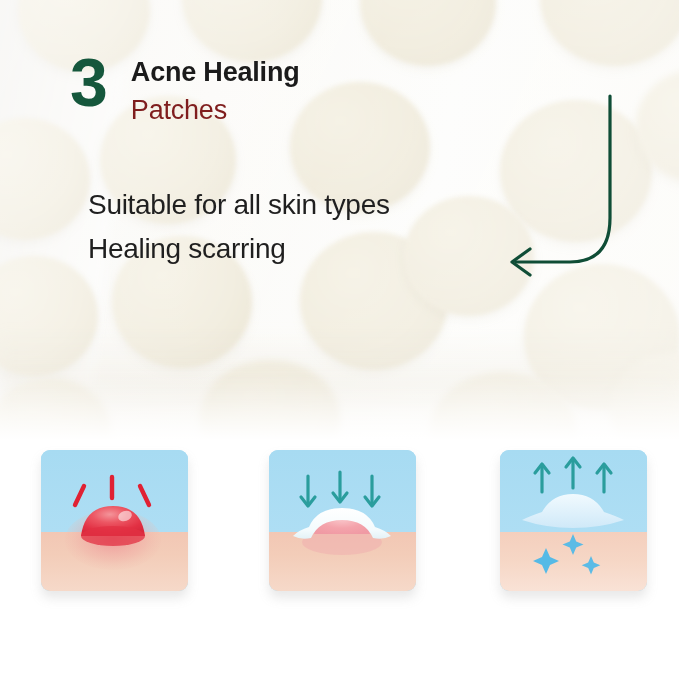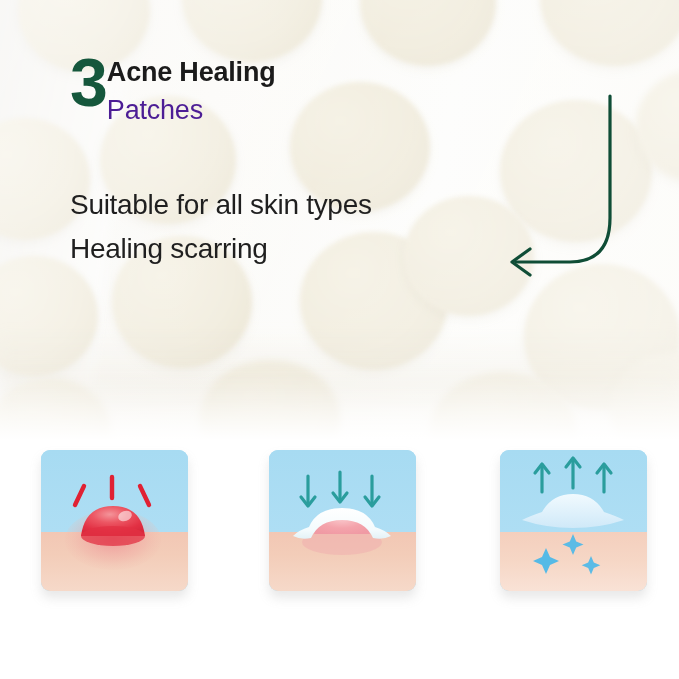--- a/index.html
+++ b/index.html
@@ -43,26 +43,26 @@
     position:absolute;left:0;top:0;width:679px;height:446px;
     background:linear-gradient(115deg,rgba(255,255,255,.55) 0%,rgba(255,255,255,.12) 45%,rgba(255,255,255,.50) 100%);
   }
 
   
   #headline{position:absolute;left:70px;top:52px;display:flex;align-items:flex-start;}
   #numeral{
     font-size:68px;font-weight:bold;line-height:60px;
     color:#15573c;letter-spacing:-1px;
   }
-  #headline-text{padding-top:4px;}
+  #headline-text{margin-left:24px;padding-top:4px;}
   #title-bold{font-size:27px;font-weight:bold;color:#1b1b1b;line-height:32px;letter-spacing:-.2px;}
-  #title-light{font-size:27px;font-weight:normal;color:#4c1d95;line-height:34px;margin-top:5px;letter-spacing:-.2px;}
-
-  
-  #benefits{position:absolute;left:70px;top:183px;}
+  #title-light{font-size:27px;font-weight:normal;color:#7f1d1d;line-height:34px;margin-top:5px;letter-spacing:-.2px;}
+
+  
+  #benefits{position:absolute;left:88px;top:183px;}
   .benefit{font-size:28px;color:#1f1f1f;line-height:44px;letter-spacing:-.3px;white-space:nowrap;}
 
   
   #curved-arrow{position:absolute;left:486px;top:86px;width:150px;height:200px;}
 
   
   .panel{
     position:absolute;top:450px;width:147px;height:141px;border-radius:9px;
     overflow:hidden;background:#a8dcf3;
     box-shadow:0 7px 11px rgba(150,150,150,.22);

